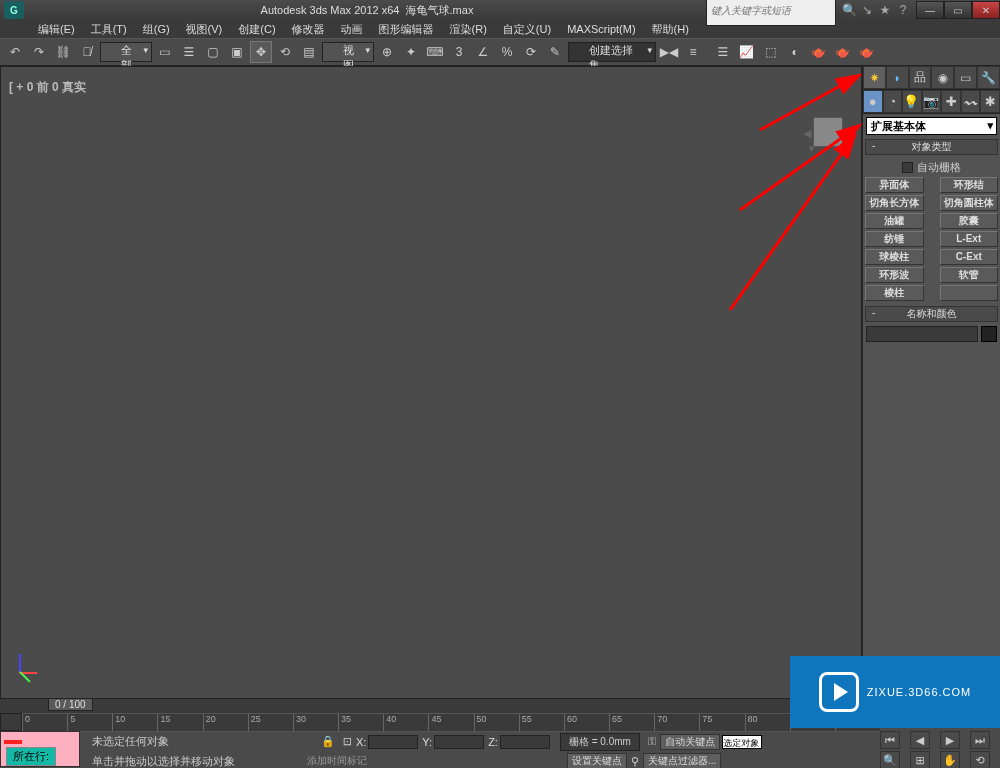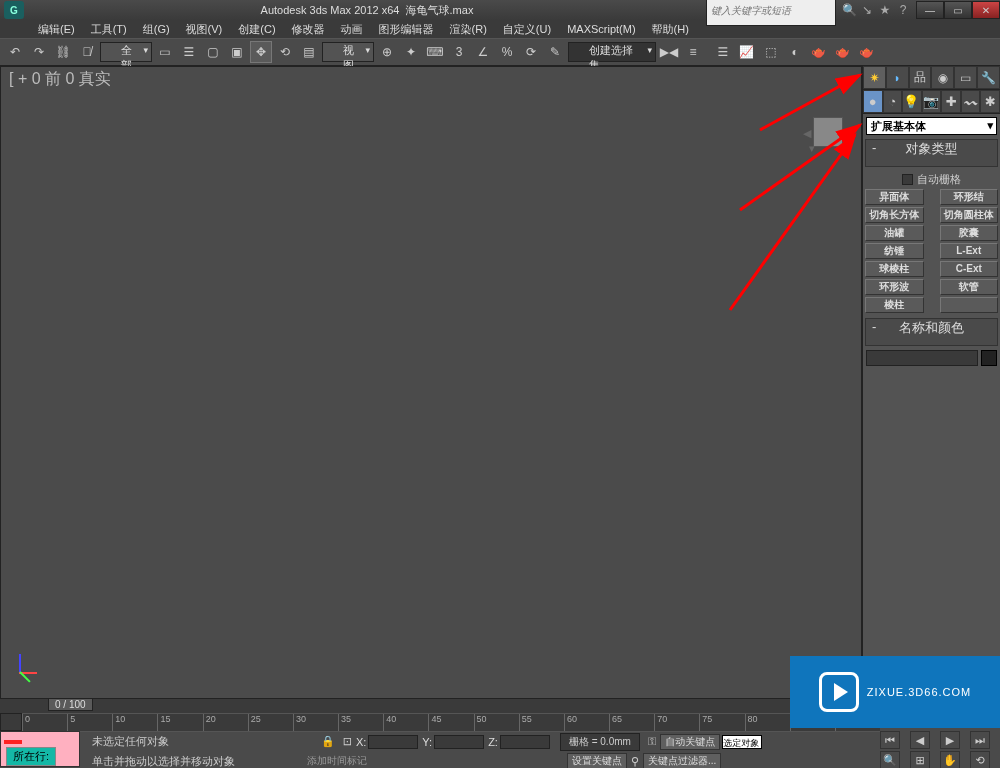--- a/index.html
+++ b/index.html
@@ -24,21 +24,21 @@
 .toolbar { height: 28px; background: #4a4a4a; border-top: 1px solid #555; border-bottom: 1px solid #222; display: flex; align-items: center; padding: 0 4px; gap: 2px; }
 .tb-btn { width: 22px; height: 22px; background: #4a4a4a; border: 1px solid transparent; display: flex; align-items: center; justify-content: center; font-size: 12px; color: #ccc; }
 .tb-btn.active { background: #5a5a5a; border: 1px solid #777; }
 .tb-sep { width: 4px; }
 .tb-combo { height: 20px; background: #535353; border: 1px solid #222; color: #ddd; font-size: 11px; padding: 0 14px 0 20px; position: relative; }
 .tb-combo::after { content: "▾"; position: absolute; right: 3px; top: 2px; font-size: 9px; }
 
 
 .main-area { height: 633px; display: flex; }
 .viewport { flex: 1; background: #4b4b4b; position: relative; border: 1px solid #222; }
-.vp-label { position: absolute; top: 2px; left: 8px; color: #bbb; font-size: 16px; }
+.vp-label { position: absolute; top: 12px; left: 8px; color: #bbb; font-size: 12px; font-weight: bold; }
 .axis-gizmo { position: absolute; bottom: 14px; left: 14px; width: 30px; height: 30px; }
 .axis-gizmo .z { position: absolute; width: 2px; height: 18px; background: #44f; left: 4px; top: 0; }
 .axis-gizmo .x { position: absolute; width: 18px; height: 2px; background: #f44; left: 4px; top: 18px; }
 .axis-gizmo .y { position: absolute; width: 2px; height: 14px; background: #4f4; left: 4px; top: 18px; transform: rotate(-45deg); transform-origin: top; }
 
 
 .viewcube { position: absolute; top: 40px; right: 8px; width: 50px; height: 50px; }
 .viewcube .cube { width: 30px; height: 30px; background: #888; border: 1px solid #555; margin: 10px auto; }
 .viewcube .arrow-l { position: absolute; left: 0; top: 20px; color: #666; }
 .viewcube .arrow-d { position: absolute; left: 6px; bottom: 2px; color: #666; }
@@ -50,21 +50,21 @@
 .cmd-tab.active { background: #5f5f5f; }
 
 .cmd-subtabs { height: 24px; display: flex; border-bottom: 1px solid #222; }
 .cmd-subtab { flex: 1; background: #4a4a4a; border: 1px solid #333; display: flex; align-items: center; justify-content: center; }
 .cmd-subtab.active { background: #6a94c8; }
 .cmd-subtab svg, .cmd-subtab span { font-size: 13px; color: #ccc; }
 
 .category-dd { margin: 3px; height: 18px; background: #fff; border: 1px solid #000; color: #000; font-size: 11px; padding: 1px 14px 1px 4px; position: relative; font-weight: bold; }
 .category-dd::after { content: "▾"; position: absolute; right: 3px; top: 1px; }
 
-.rollout-head { height: 28px; background: #4a4a4a; border: 1px solid #333; text-align: center; color: #ddd; font-size: 13px; position: relative; margin: 1px 2px; }
+.rollout-head { height: 16px; background: #4a4a4a; border: 1px solid #333; text-align: center; color: #ddd; font-size: 10px; position: relative; margin: 1px 2px; }
 .rollout-head::before { content: "-"; position: absolute; left: 6px; }
 
 .obj-grid { padding: 2px; }
 .auto-grid-row { display: flex; align-items: center; justify-content: center; padding: 2px 0; gap: 4px; }
 .auto-grid-row .cb { width: 11px; height: 11px; background: #3a3a3a; border: 1px solid #222; }
 .obj-row { display: flex; gap: 16px; margin-bottom: 2px; font-weight: bold; }
 .obj-btn { flex: 1; height: 16px; background: #5a5a5a; border: 1px solid #333; border-top-color: #777; border-left-color: #777; text-align: center; color: #ddd; font-size: 10px; line-height: 14px; }
 
 .name-row { display: flex; padding: 3px; gap: 3px; }
 .name-input { flex: 1; height: 16px; background: #3a3a3a; border: 1px solid #222; }

